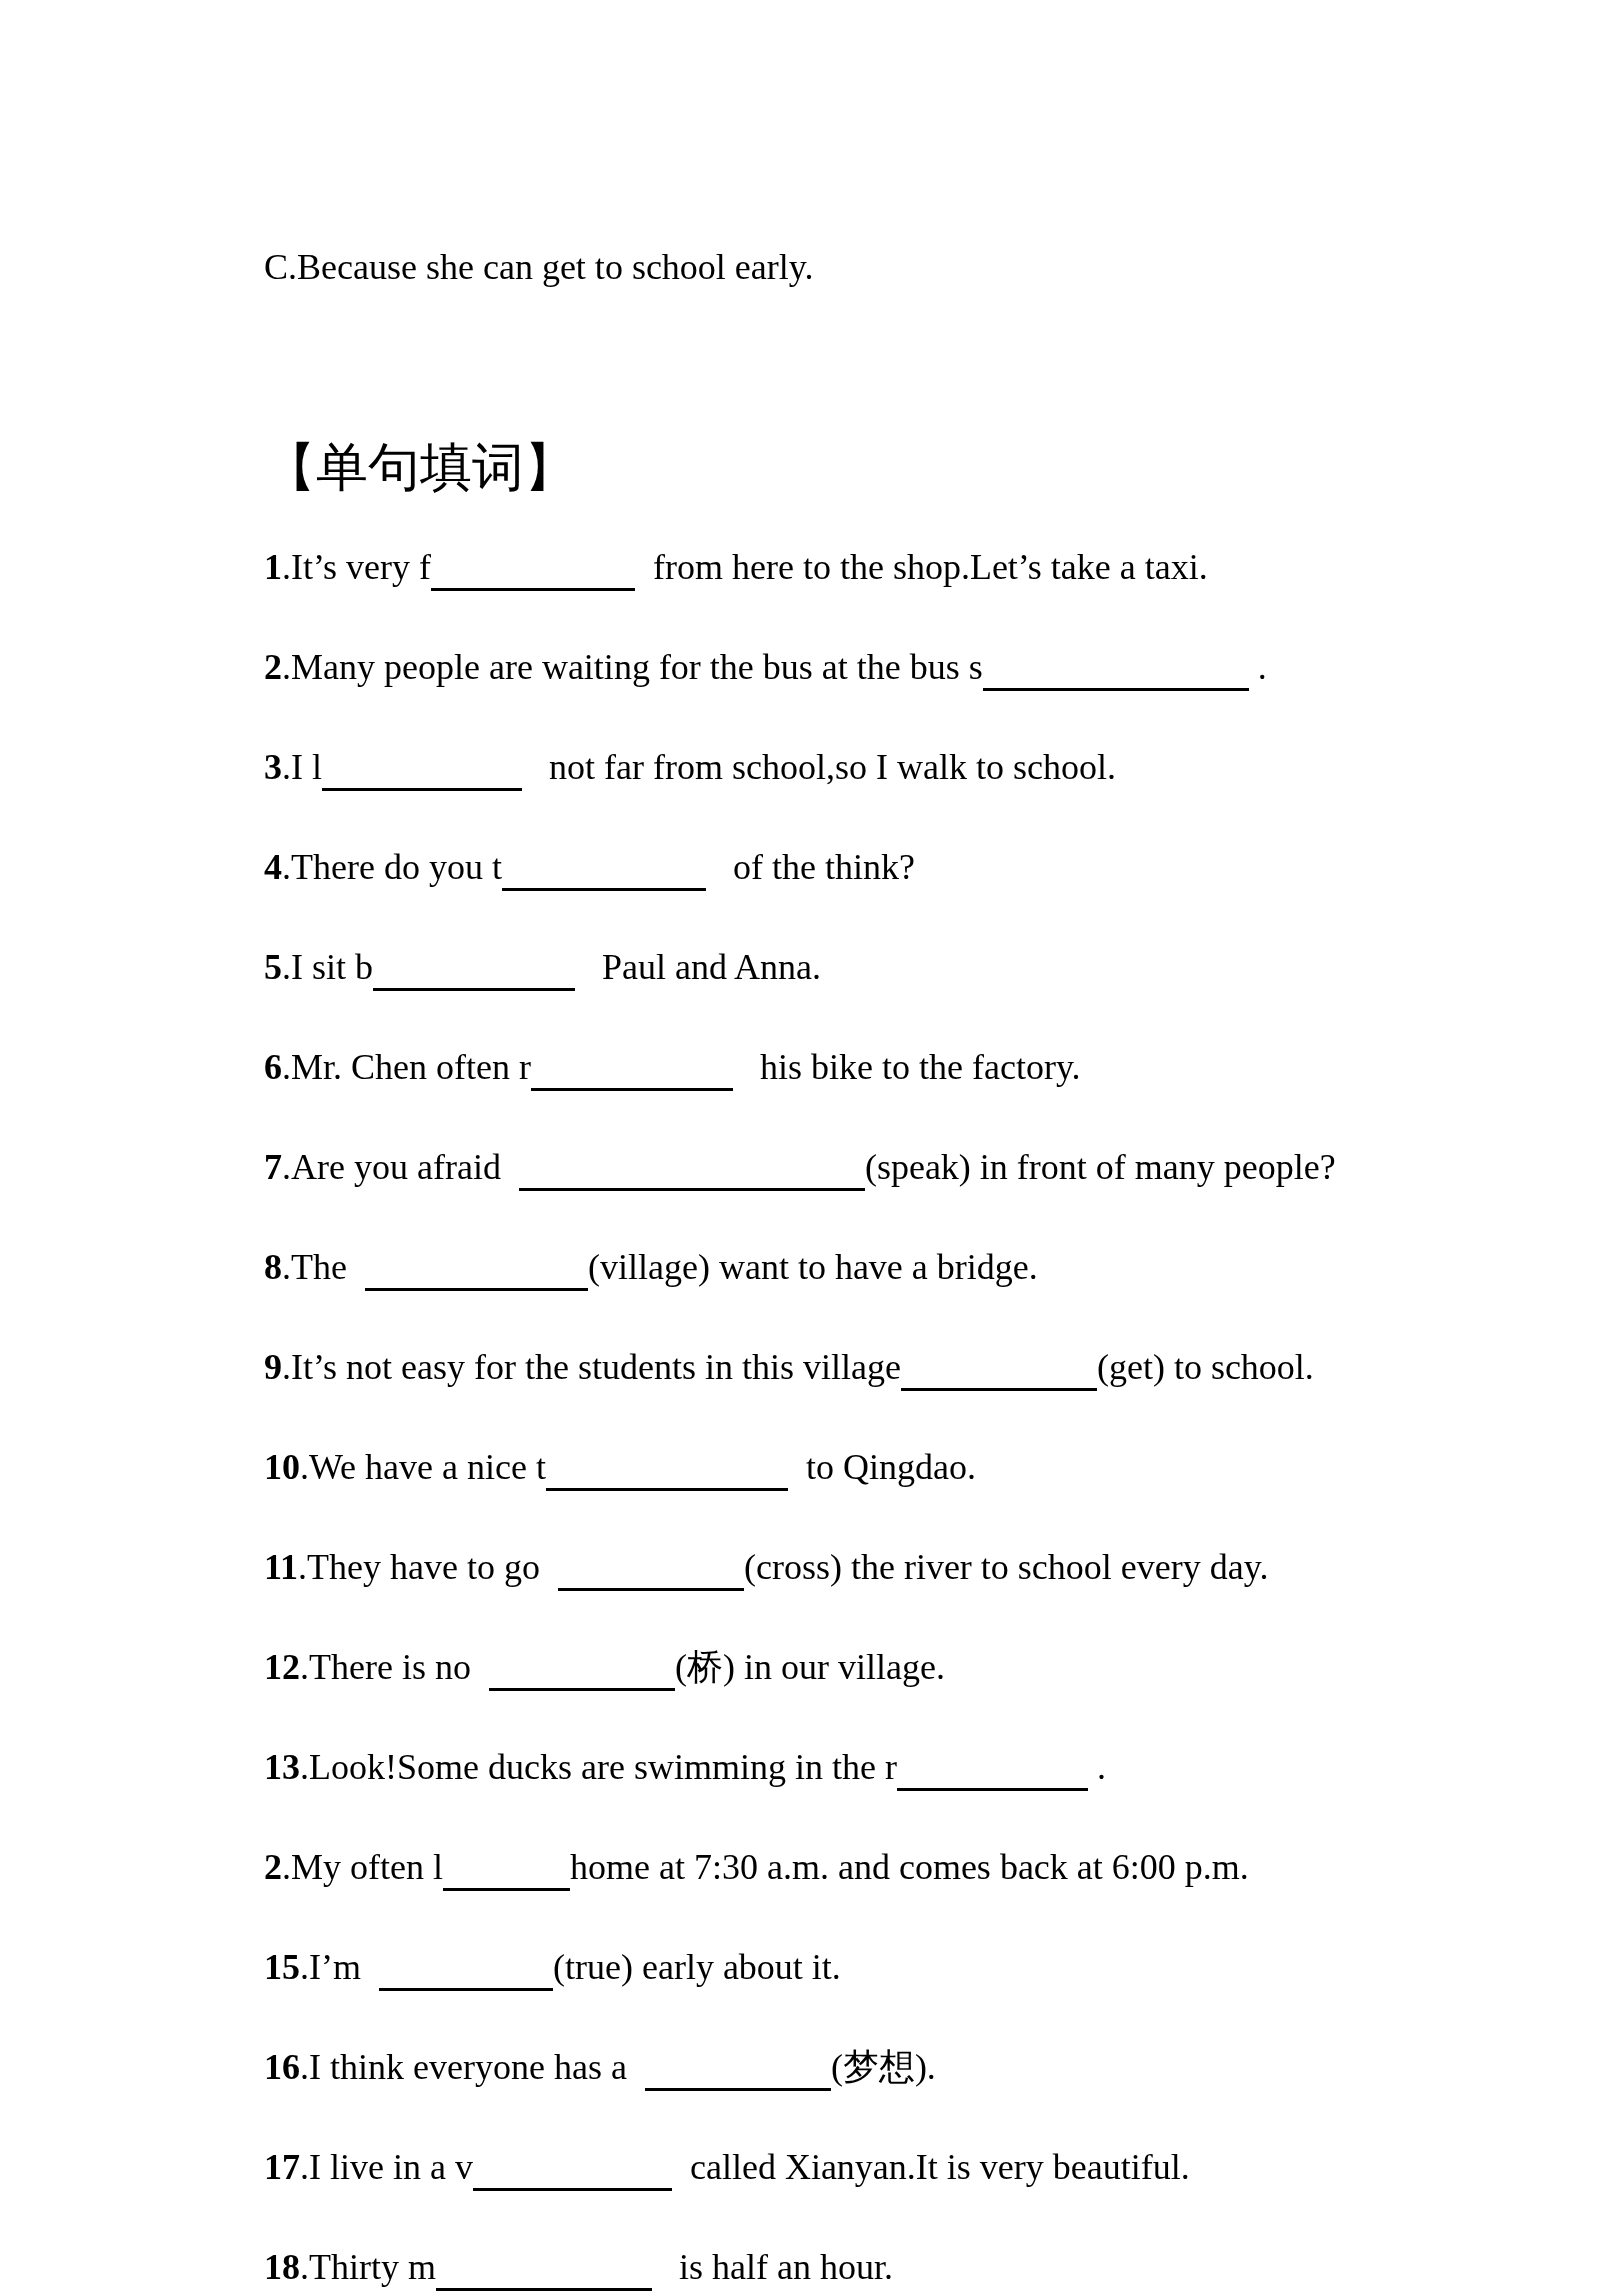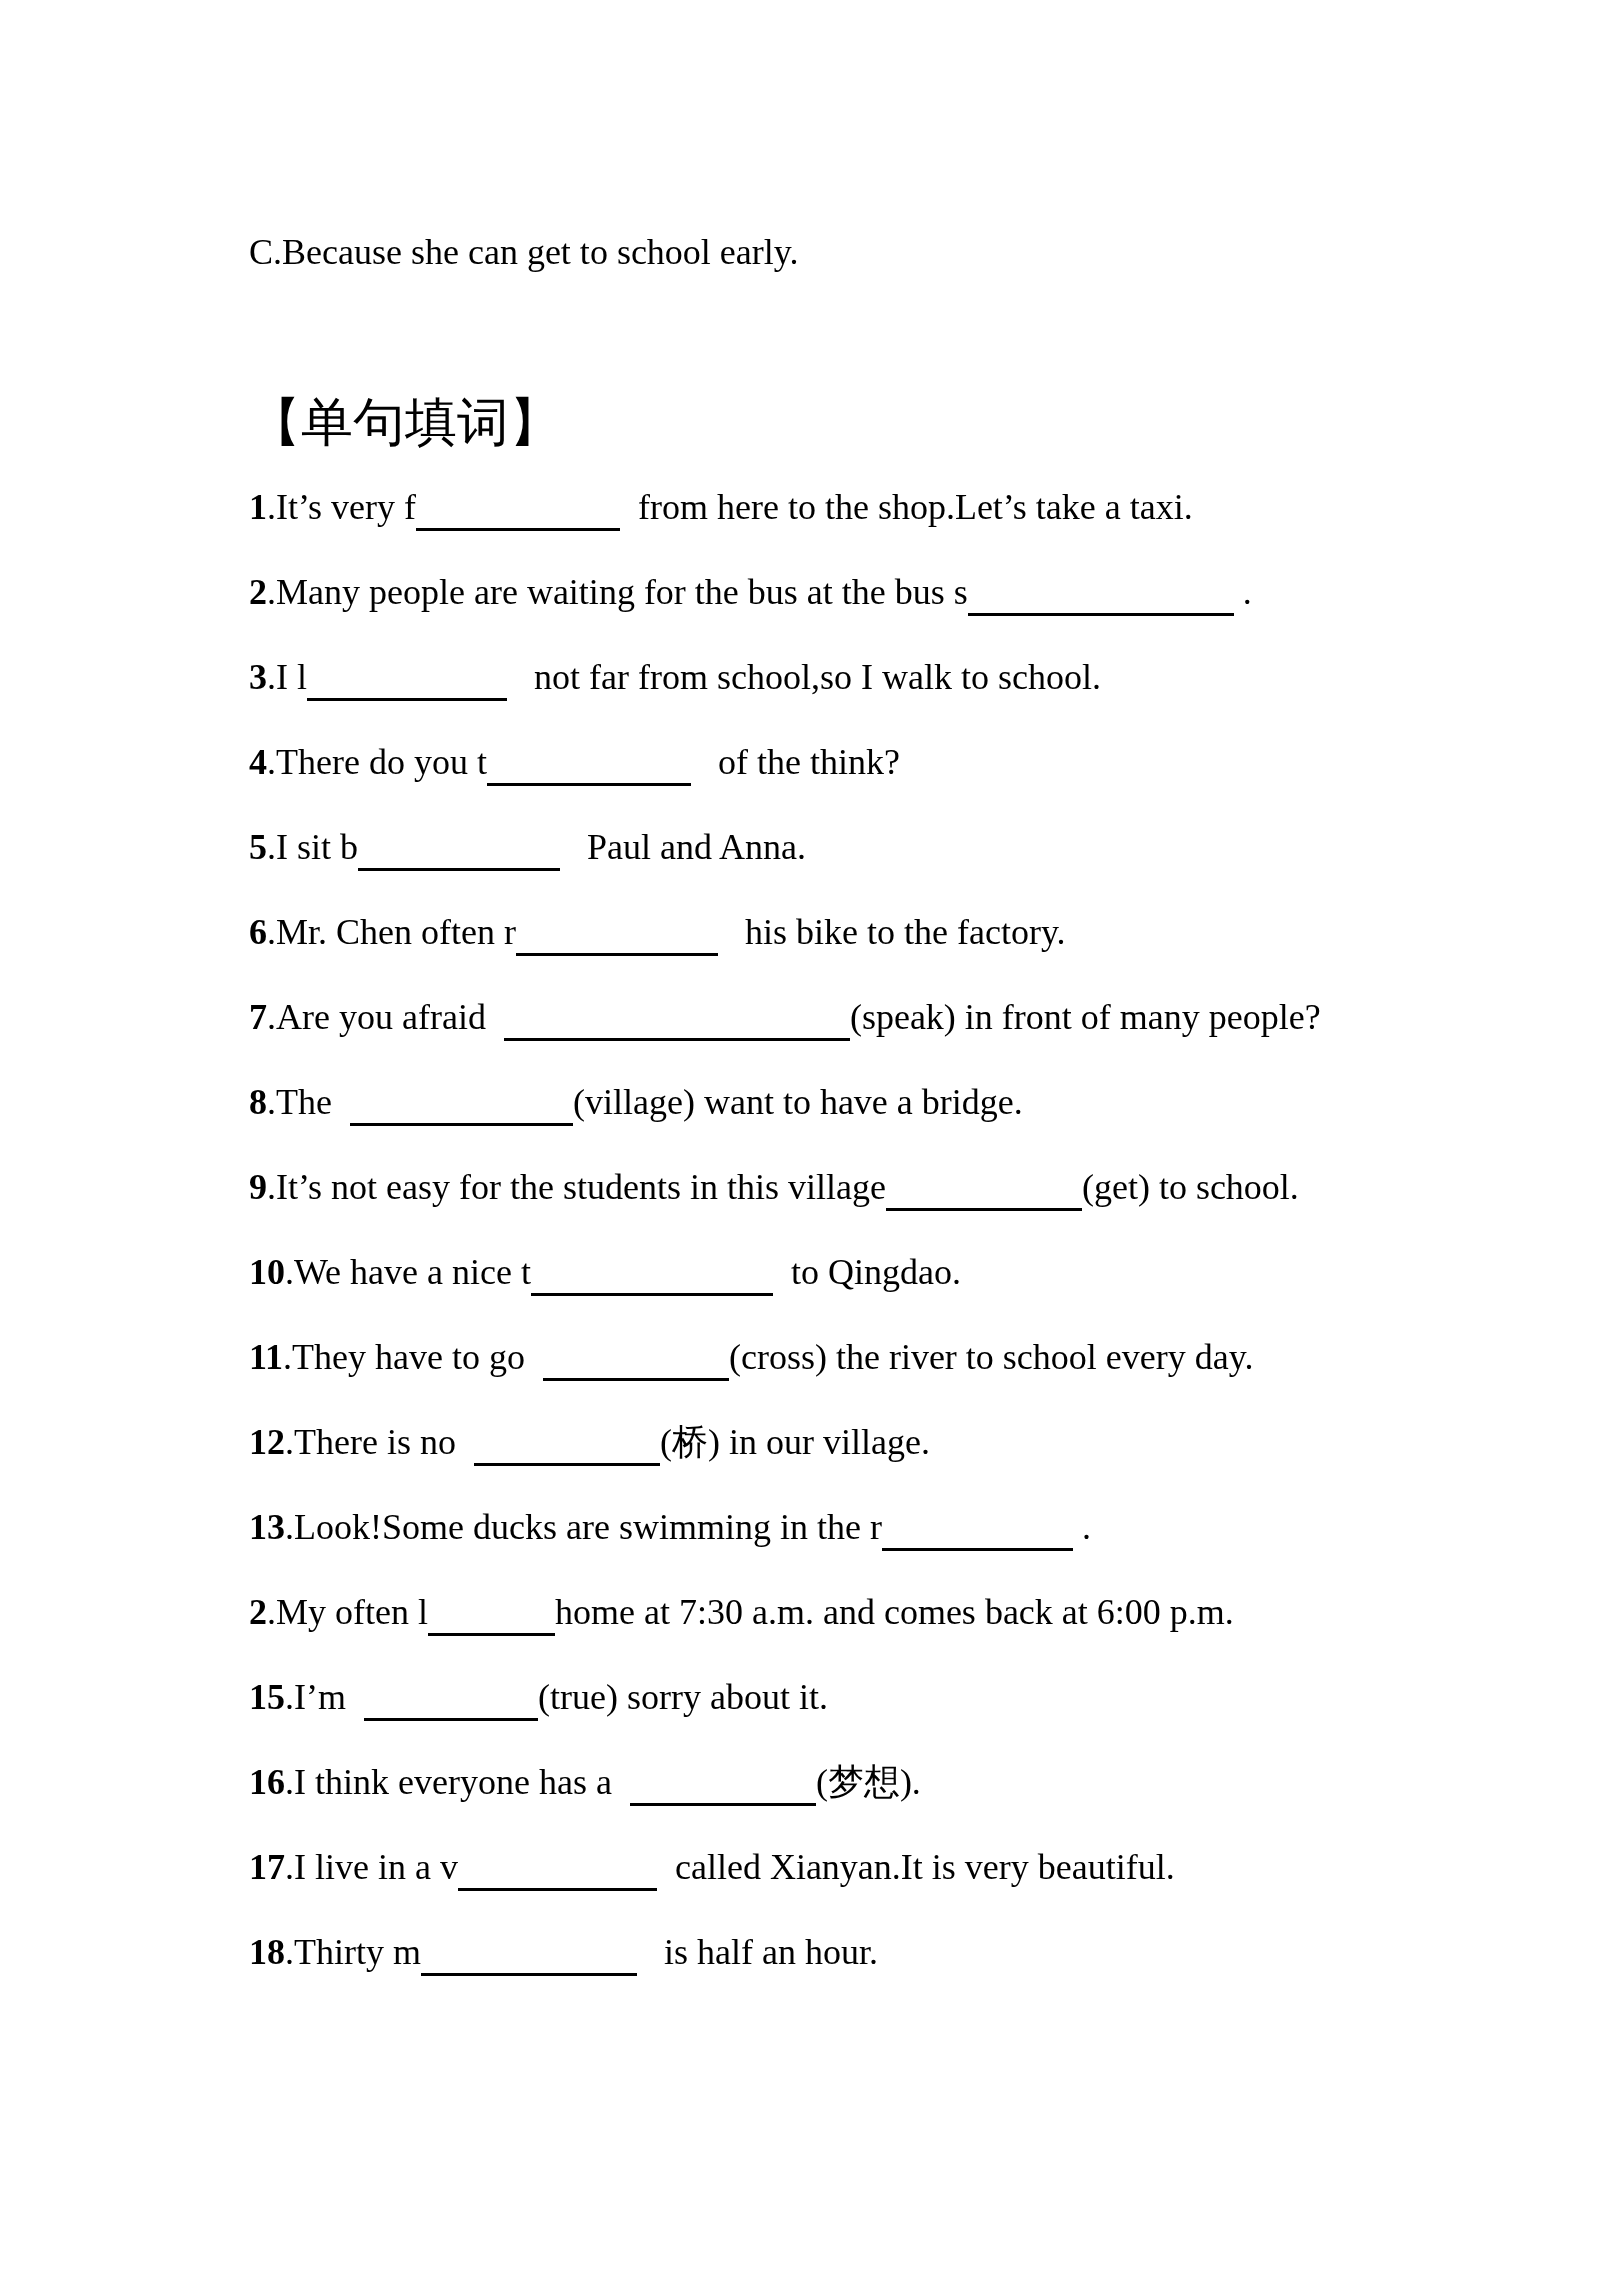--- a/index.html
+++ b/index.html
@@ -12,21 +12,21 @@
     width: 1623px;
     height: 2295px;
     background: #ffffff;
     box-sizing: border-box;
     padding: 210px 123px 0 249px;
     font-family: "Liberation Serif", "DejaVu Serif", serif;
     font-size: 36px;
     color: #000000;
   }
   .line {
-    margin: 0;
+    margin: 15px;
     padding: 0;
     height: 85px;
     line-height: 85px;
     white-space: pre;
     font-weight: normal;
   }
   .section-title {
     font-size: 52px;
     font-weight: normal;
   }
@@ -55,19 +55,19 @@
       <p class="line"><span class="qnum">5</span><span>.I sit b</span><span class="blank" style="width: 202px;"></span><span>   Paul and Anna.</span></p>
       <p class="line"><span class="qnum">6</span><span>.Mr. Chen often r</span><span class="blank" style="width: 202px;"></span><span>   his bike to the factory.</span></p>
       <p class="line"><span class="qnum">7</span><span>.Are you afraid  </span><span class="blank" style="width: 346px;"></span><span>(speak) in front of many people?</span></p>
       <p class="line"><span class="qnum">8</span><span>.The  </span><span class="blank" style="width: 223px;"></span><span>(village) want to have a bridge.</span></p>
       <p class="line"><span class="qnum">9</span><span>.It’s not easy for the students in this village</span><span class="blank" style="width: 196px;"></span><span>(get) to school.</span></p>
       <p class="line"><span class="qnum">10</span><span>.We have a nice t</span><span class="blank" style="width: 242px;"></span><span>  to Qingdao.</span></p>
       <p class="line"><span class="qnum">11</span><span>.They have to go  </span><span class="blank" style="width: 186px;"></span><span>(cross) the river to school every day.</span></p>
       <p class="line"><span class="qnum">12</span><span>.There is no  </span><span class="blank" style="width: 186px;"></span><span>(桥) in our village.</span></p>
       <p class="line"><span class="qnum">13</span><span>.Look!Some ducks are swimming in the r</span><span class="blank" style="width: 191px;"></span><span> .</span></p>
       <p class="line"><span class="qnum">2</span><span>.My often l</span><span class="blank" style="width: 127px;"></span><span>home at 7:30 a.m. and comes back at 6:00 p.m.</span></p>
-      <p class="line"><span class="qnum">15</span><span>.I’m  </span><span class="blank" style="width: 174px;"></span><span>(true) sorry about it.</span></p>
+      <p class="line"><span class="qnum">15</span><span>.I’m  </span><span class="blank" style="width: 174px;"></span><span>(true) early about it.</span></p>
       <p class="line"><span class="qnum">16</span><span>.I think everyone has a  </span><span class="blank" style="width: 186px;"></span><span>(梦想).</span></p>
       <p class="line"><span class="qnum">17</span><span>.I live in a v</span><span class="blank" style="width: 199px;"></span><span>  called Xianyan.It is very beautiful.</span></p>
       <p class="line"><span class="qnum">18</span><span>.Thirty m</span><span class="blank" style="width: 216px;"></span><span>   is half an hour.</span></p>
     </div>
 </div>
 
 
 </body></html>

